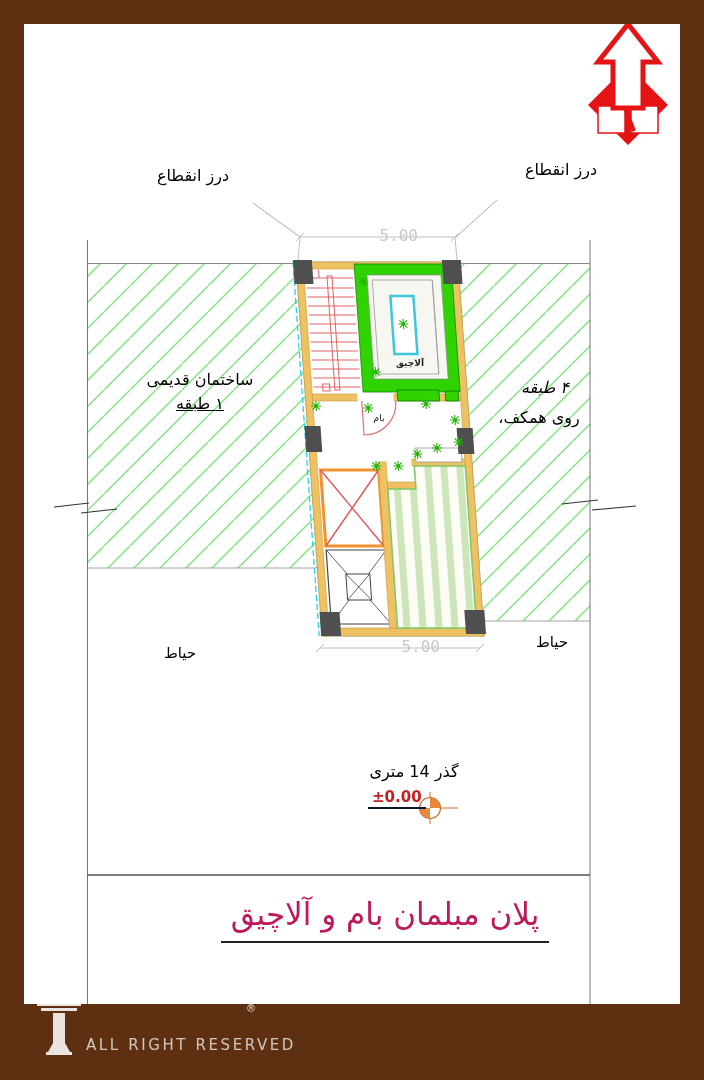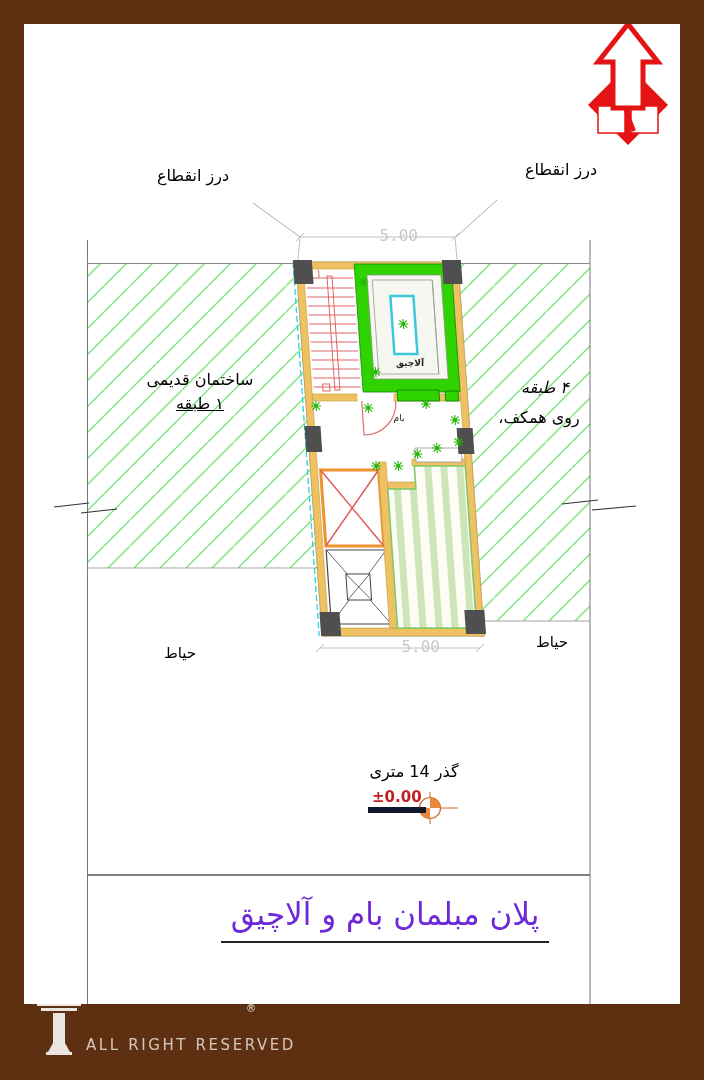--- a/index.html
+++ b/index.html
@@ -8,24 +8,24 @@
   .frame{position:absolute;inset:0;border:24px solid #5e2f10;border-bottom-width:76px;
          box-sizing:border-box;pointer-events:none;z-index:5;}
   .draw{position:absolute;left:0;top:0;z-index:1;}
   .lbl{position:absolute;color:#000000;font-size:16px;line-height:1.2;text-align:center;
        direction:rtl;z-index:3;}
   .lbl.small{font-size:15px;}
   .plan-lbl{position:absolute;color:#222;font-size:9px;text-align:center;direction:rtl;z-index:3;}
   .dim{position:absolute;color:#c8c8c8;font-size:16px;text-align:right;z-index:2;
        font-family:"DejaVu Sans Mono","DejaVu Sans",monospace;}
   .level-lbl{position:absolute;left:368px;top:788px;color:#c22020;font-size:15px;font-weight:bold;
-       border-bottom:6px solid #0f172a;padding:0 4px 1px 4px;z-index:3;
+       border-bottom:2px solid #0f172a;padding:0 4px 1px 4px;z-index:3;
        font-family:"DejaVu Sans",sans-serif;}
   .title-wrap{position:absolute;left:160px;top:896px;width:450px;text-align:center;z-index:3;}
-  .title-text{display:inline-block;color:#6d28d9;font-size:31px;direction:rtl;
+  .title-text{display:inline-block;color:#be185d;font-size:31px;direction:rtl;
        border-bottom:2.5px solid #222;padding:0 10px 9px 10px;}
   .wm{position:absolute;z-index:6;color:rgba(255,255,255,.92);}
   .wm-brand{left:84px;top:1006px;font-size:22px;font-weight:bold;letter-spacing:1px;}
   .wm-reg{position:absolute;left:246px;top:1003px;font-size:10px;z-index:6;color:rgba(255,255,255,.85);}
   .wm-sub{left:86px;top:1036px;font-size:15px;letter-spacing:2.6px;color:rgba(255,255,255,.72);}
 </style>
 </head>
 <body>
 
 <div class="page">
@@ -198,21 +198,21 @@
   <div class="lbl" style="left:490px;top:378px;width:110px;font-style:italic;">۴ طبقه</div>
   <div class="lbl" style="left:478px;top:408px;width:122px;">روی همکف،</div>
 
   <div class="lbl small" style="left:135px;top:644px;width:90px;">حیاط</div>
   <div class="lbl small" style="left:512px;top:633px;width:80px;">حیاط</div>
 
   <div class="lbl" style="left:352px;top:762px;width:124px;">گذر 14 متری</div>
   <div class="level-lbl">±0.00</div>
 
   <div class="plan-lbl" style="left:378px;top:358px;width:64px;font-weight:bold;">آلاچیق</div>
-  <div class="plan-lbl" style="left:376px;top:413px;width:46px;">بام</div>
+  <div class="plan-lbl" style="left:356px;top:413px;width:46px;">بام</div>
 
   <div class="dim" style="left:338px;top:226px;width:80px;">5.00</div>
   <div class="dim" style="left:360px;top:637px;width:80px;">5.00</div>
 
   <div class="title-wrap">
     <span class="title-text">پلان مبلمان بام و آلاچیق</span>
   </div>
 
   <div class="frame"></div>
 

